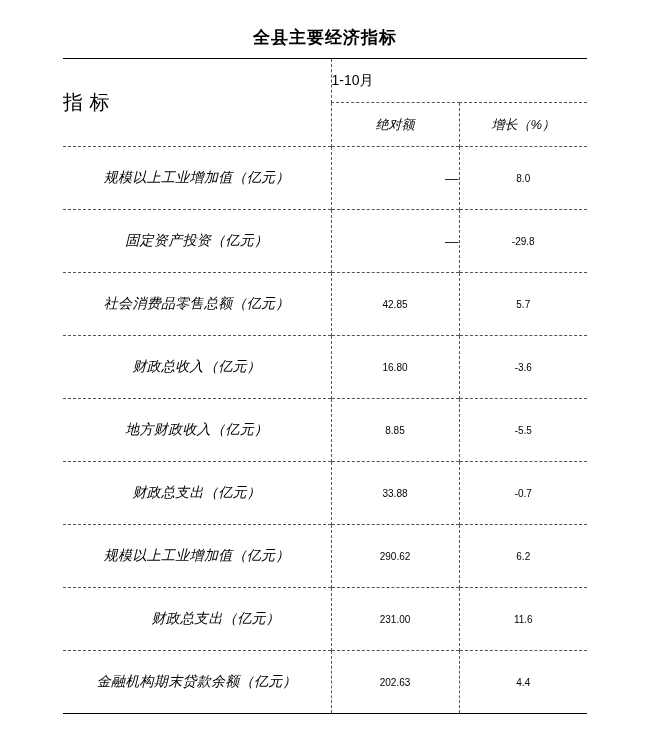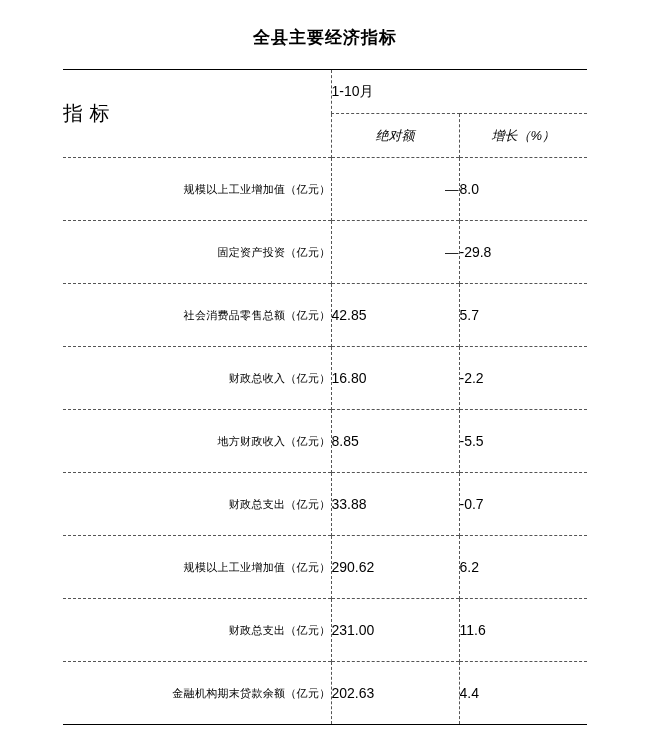--- a/index.html
+++ b/index.html
@@ -19,21 +19,21 @@
     width: 650px;
     height: 748px;
     box-sizing: border-box;
   }
   .doc-title {
     text-align: center;
     font-size: 17px;
     font-weight: bold;
     letter-spacing: 1px;
     margin-top: 26px;
-    margin-bottom: 20px;
+    margin-bottom: 9px;
     font-family: Liberation Mono, monospace;
   }
   table.main {
     border-collapse: collapse;
     margin: 0 auto;
     width: 524px;
     table-layout: fixed;
     font-size: 13.5px;
   }
   table.main col.c1 { width: 268px; }
@@ -71,31 +71,32 @@
     text-align: center;
     height: 43px;
     font-size: 13px;
     font-style: italic;
   }
   .data-row td {
     height: 62px;
   }
   .lbl {
     padding-left: 22px;
-    font-size: 11px;
+    font-size: 14px;
     letter-spacing: 0.3px;
-    text-align: right;
+    text-align: center;
+    font-style: italic;
   }
   .lbl.indent {
     padding-left: 38px;
   }
   .num {
-    text-align: left;
+    text-align: center;
     padding-right: 16px;
-    font-size: 14px;
+    font-size: 10px;
   }
   .dash-cell {
     text-align: right;
     padding-right: 16px;
     font-size: 13.5px;
   }
 </style>
 </head>
 <body>
 
@@ -133,21 +134,21 @@
 
       <tr class="data-row">
         <td class="lbl row-sep">社会消费品零售总额（亿元）</td>
         <td class="num row-sep col-sep-left">42.85</td>
         <td class="num row-sep col-sep-left">5.7</td>
       </tr>
 
       <tr class="data-row">
         <td class="lbl row-sep">财政总收入（亿元）</td>
         <td class="num row-sep col-sep-left">16.80</td>
-        <td class="num row-sep col-sep-left">-2.2</td>
+        <td class="num row-sep col-sep-left">-3.6</td>
       </tr>
 
       <tr class="data-row">
         <td class="lbl row-sep">地方财政收入（亿元）</td>
         <td class="num row-sep col-sep-left">8.85</td>
         <td class="num row-sep col-sep-left">-5.5</td>
       </tr>
 
       <tr class="data-row">
         <td class="lbl row-sep">财政总支出（亿元）</td>

